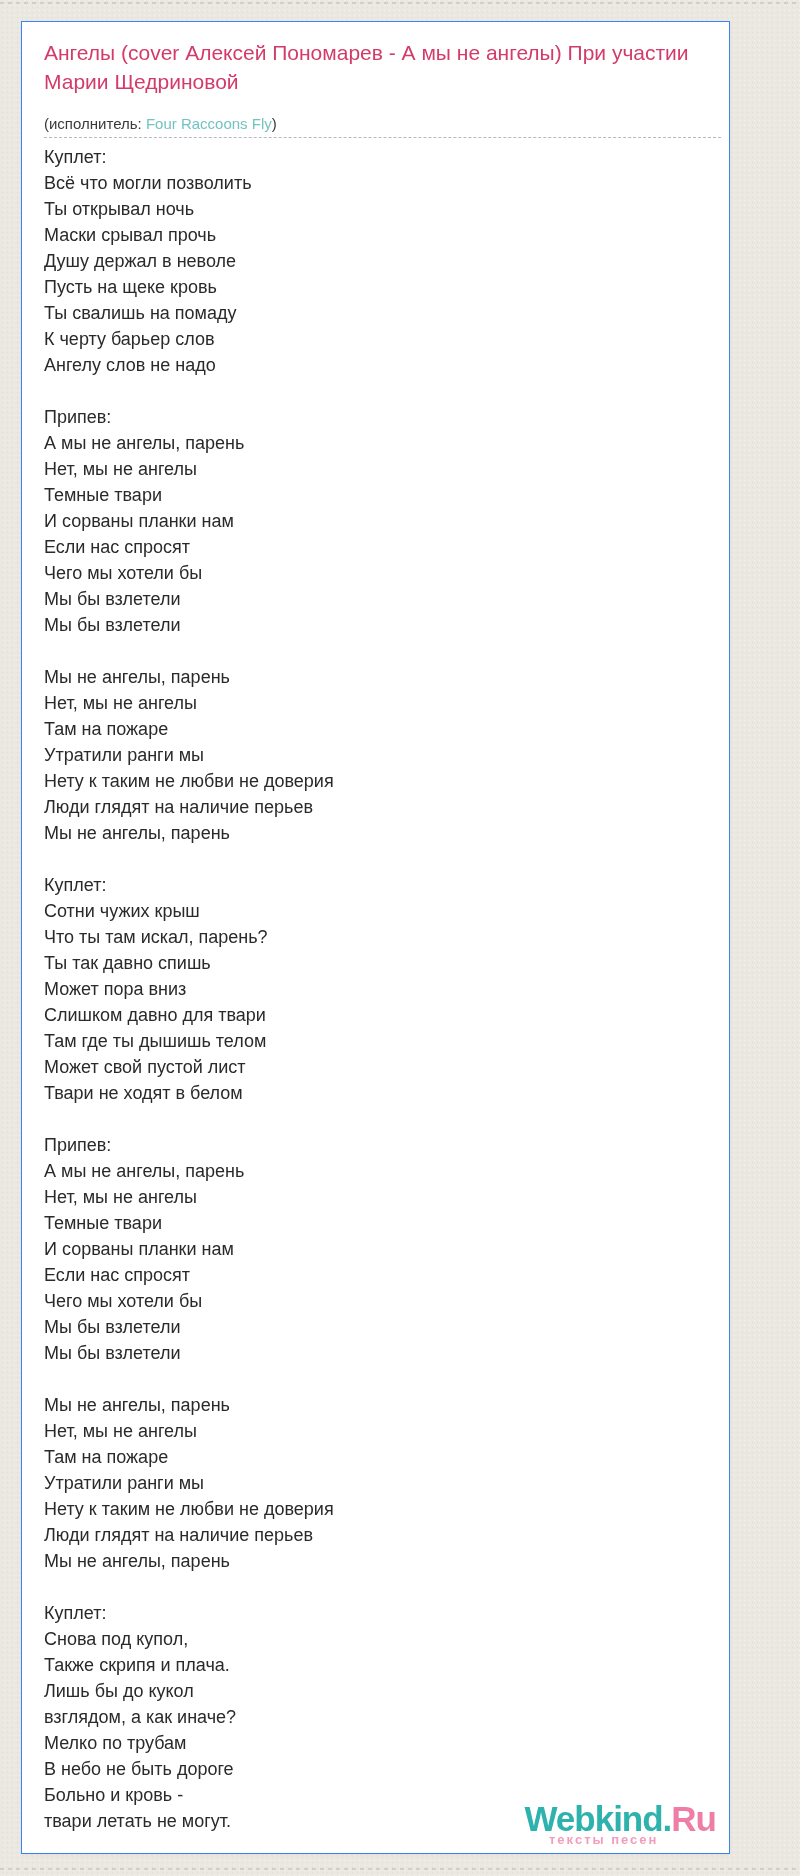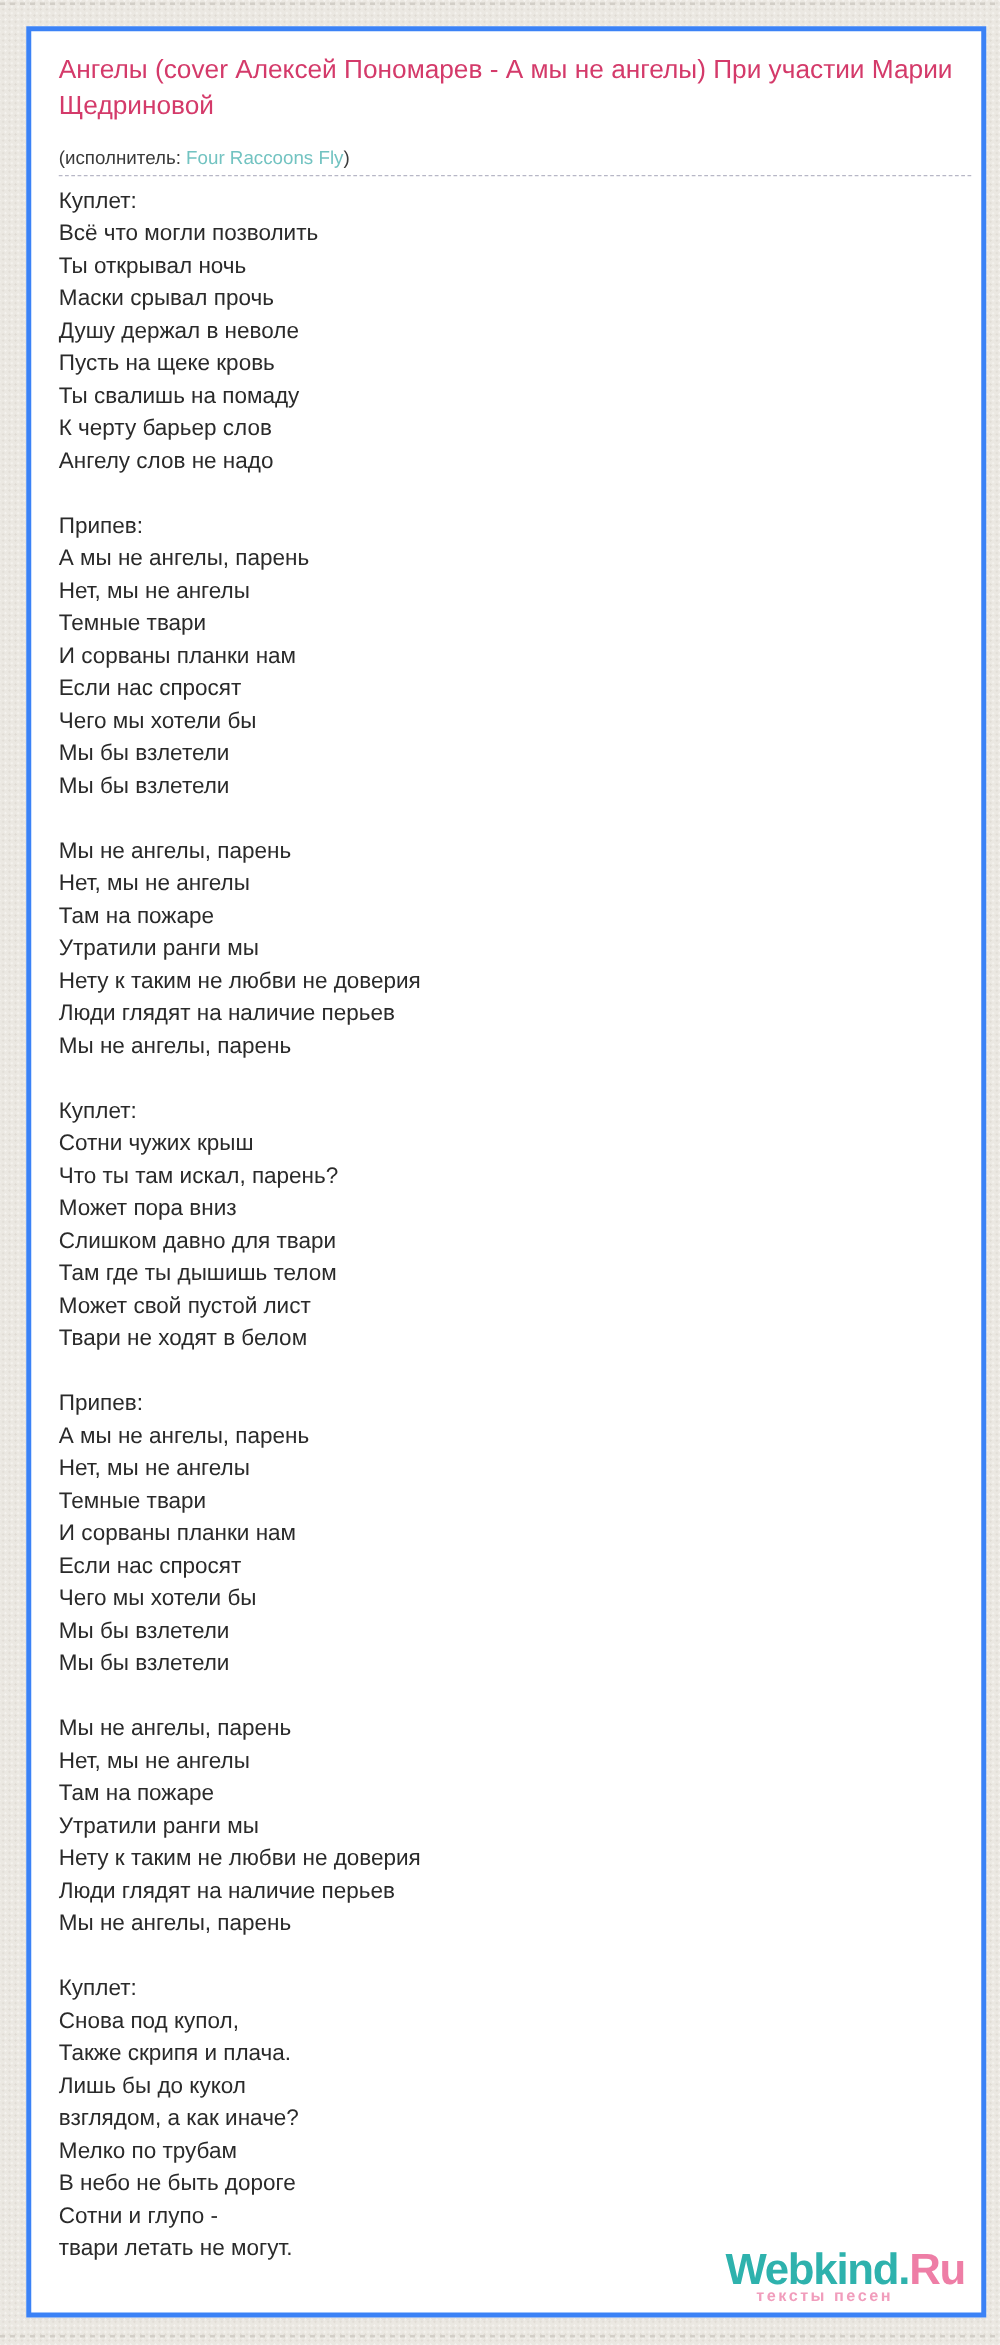--- a/index.html
+++ b/index.html
@@ -22,22 +22,22 @@
     background-size:5px 5px,5px 5px;
     background-position:0 0,2px 3px;
   }
   .stitch{
     position:absolute;left:0;width:800px;height:2px;
     background:repeating-linear-gradient(90deg,#d2cec7 0 4px,transparent 4px 8px);
   }
   .stitch-top{top:2px;}
   .stitch-bottom{top:1868px;}
   .content-card{
-    position:absolute;left:21px;top:21px;width:768px;height:1833px;
-    background:#ffffff;border:4px solid #3b82f6;
+    position:absolute;left:21px;top:21px;width:709px;height:1833px;
+    background:#ffffff;border:1px solid #3b82f6;
     box-shadow:0 1px 3px rgba(0,0,0,0.05);
     padding:16px 8px 0 22px;
   }
   .page-title{
     margin:0;font-size:21px;line-height:29px;font-weight:normal;
     color:var(--title-pink);
   }
   .artist-line{
     margin-top:18px;font-size:15px;line-height:20px;color:#3a3a3a;
   }
@@ -103,20 +103,21 @@
       <div class="lyric-line">Нет, мы не ангелы</div>
       <div class="lyric-line">Там на пожаре</div>
       <div class="lyric-line">Утратили ранги мы</div>
       <div class="lyric-line">Нету к таким не любви не доверия</div>
       <div class="lyric-line">Люди глядят на наличие перьев</div>
       <div class="lyric-line">Мы не ангелы, парень</div>
       <div class="lyric-line"></div>
       <div class="lyric-line">Куплет:</div>
       <div class="lyric-line">Сотни чужих крыш</div>
       <div class="lyric-line">Что ты там искал, парень?</div>
+      <div class="lyric-line">Ты так давно спишь</div>
       <div class="lyric-line">Может пора вниз</div>
       <div class="lyric-line">Слишком давно для твари</div>
       <div class="lyric-line">Там где ты дышишь телом</div>
       <div class="lyric-line">Может свой пустой лист</div>
       <div class="lyric-line">Твари не ходят в белом</div>
       <div class="lyric-line"></div>
       <div class="lyric-line">Припев:</div>
       <div class="lyric-line">А мы не ангелы, парень</div>
       <div class="lyric-line">Нет, мы не ангелы</div>
       <div class="lyric-line">Темные твари</div>
@@ -134,21 +135,21 @@
       <div class="lyric-line">Люди глядят на наличие перьев</div>
       <div class="lyric-line">Мы не ангелы, парень</div>
       <div class="lyric-line"></div>
       <div class="lyric-line">Куплет:</div>
       <div class="lyric-line">Снова под купол,</div>
       <div class="lyric-line">Также скрипя и плача.</div>
       <div class="lyric-line">Лишь бы до кукол</div>
       <div class="lyric-line">взглядом, а как иначе?</div>
       <div class="lyric-line">Мелко по трубам</div>
       <div class="lyric-line">В небо не быть дороге</div>
-      <div class="lyric-line">Сотни и глупо -</div>
+      <div class="lyric-line">Больно и кровь -</div>
       <div class="lyric-line">твари летать не могут.</div>
     </div>
 
   <a class="footer-brand">
     <div class="logo-text"><span class="logo-main">Webkind.</span><span class="logo-suffix">Ru</span></div>
     <div class="logo-tagline">тексты песен</div>
   </a>
 </div>
 
 </body></html>

